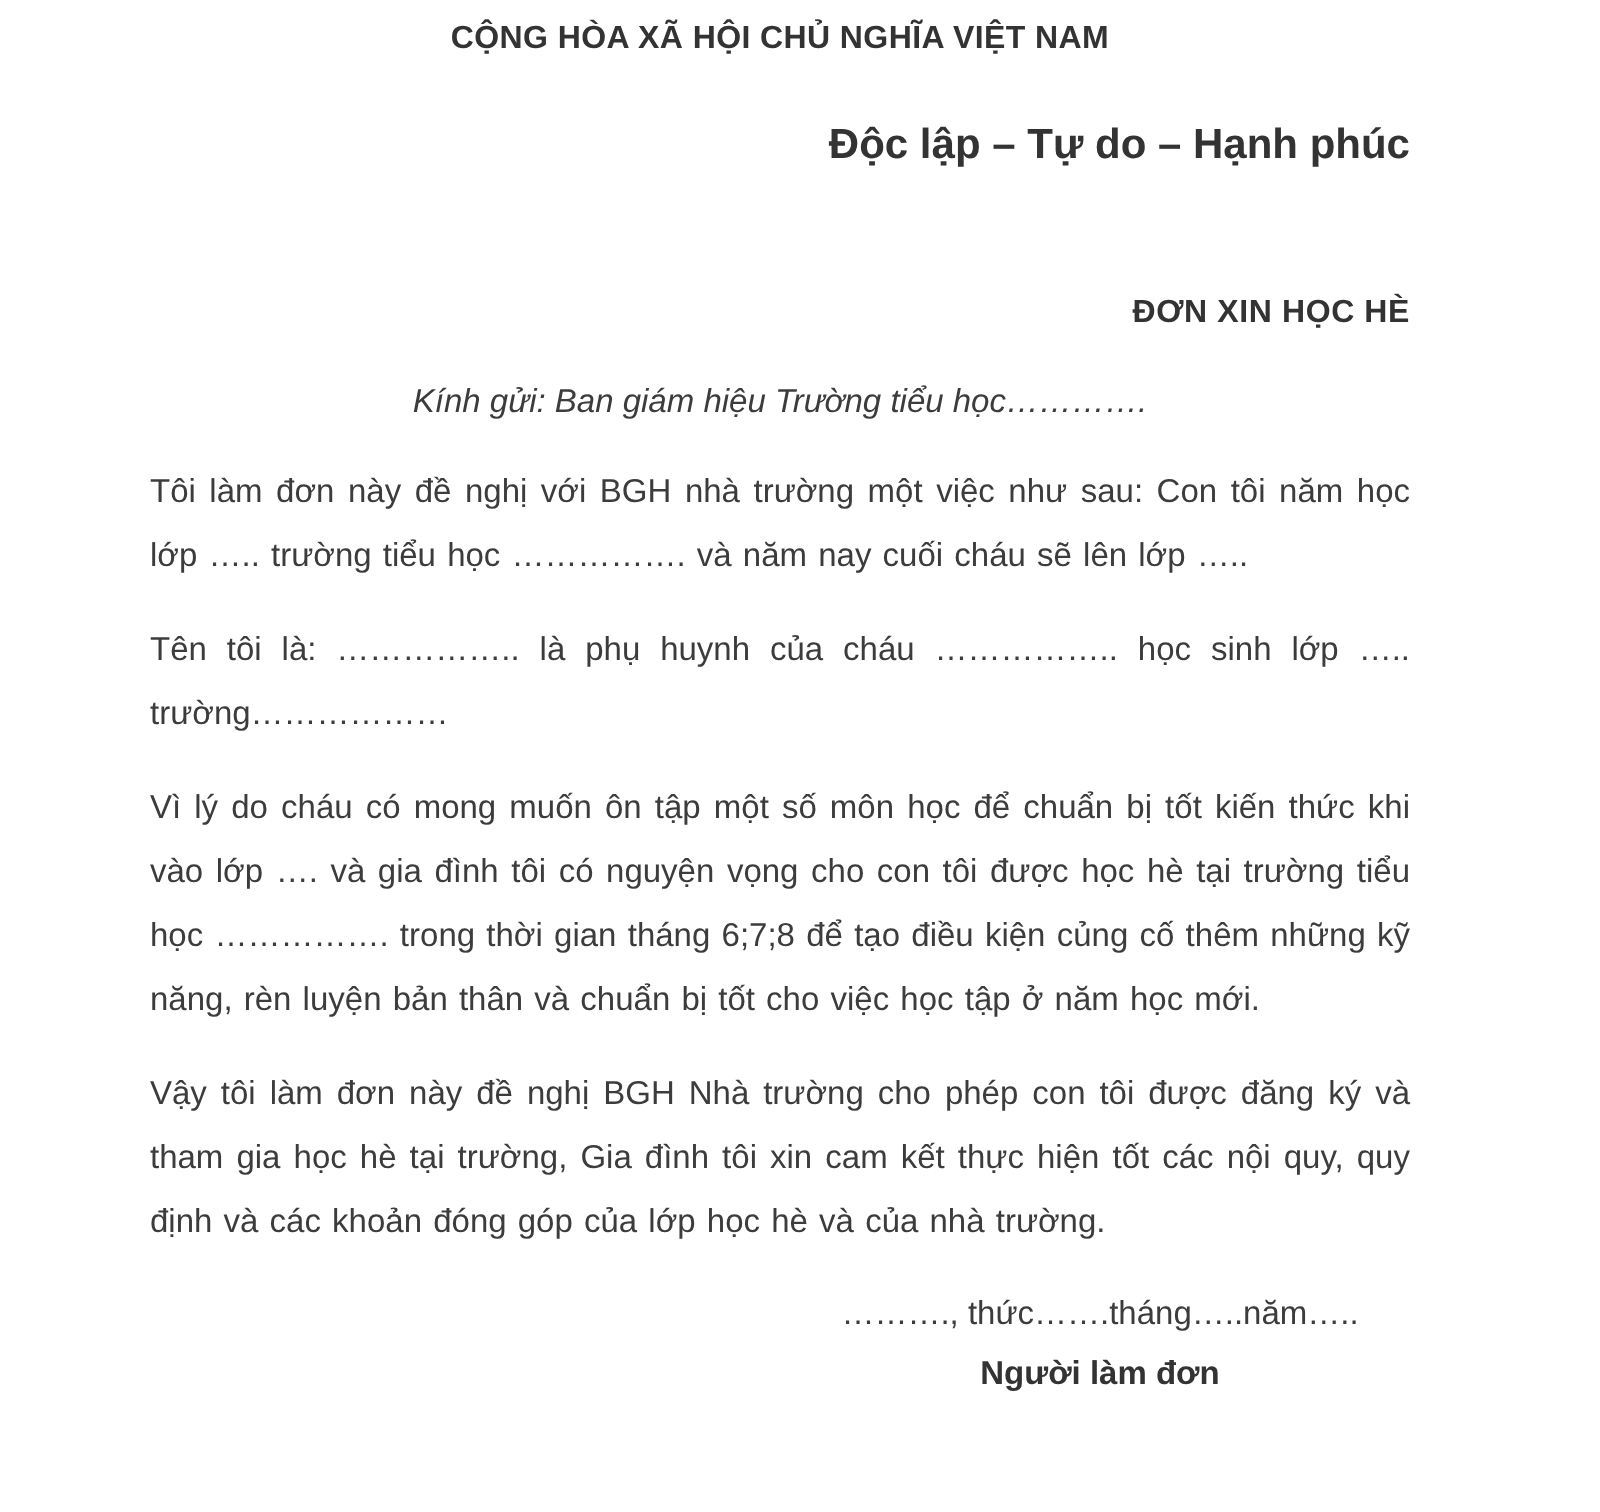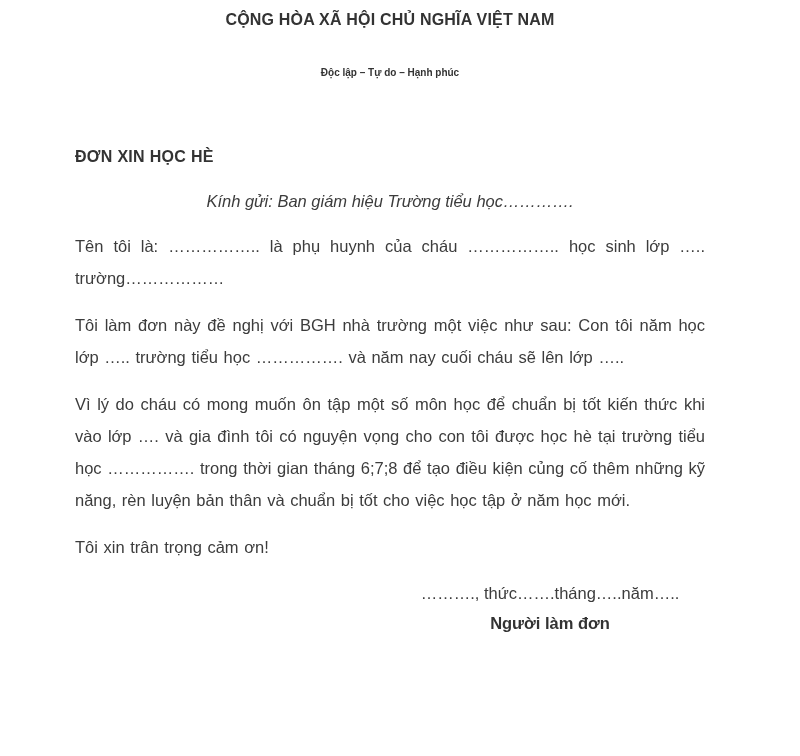--- a/index.html
+++ b/index.html
@@ -21,29 +21,29 @@
   .hdr-national {
     text-align: center;
     font-weight: bold;
     font-size: 16px;
     letter-spacing: 0.2px;
     color: #333333;
     line-height: 20px;
     margin: 2px 0 0 0;
   }
   .hdr-motto {
-    text-align: center;
+    text-align: right;
     font-weight: bold;
-    font-size: 10px;
+    font-size: 21px;
     color: #333333;
     line-height: 20px;
     margin: 33px 0 0 0;
   }
   .doc-title {
-    text-align: left;
+    text-align: right;
     font-weight: bold;
     font-size: 16px;
     letter-spacing: 0.3px;
     color: #333333;
     line-height: 20px;
     margin: 64px 0 0 0;
   }
   .recipient {
     text-align: center;
     font-size: 16.5px;
@@ -93,24 +93,24 @@
 
   <div class="hdr-national">CỘNG HÒA XÃ HỘI CHỦ NGHĨA VIỆT NAM</div>
 
   <div class="hdr-motto">Độc lập – Tự do – Hạnh phúc</div>
 
   <div class="doc-title">ĐƠN XIN HỌC HÈ</div>
 
   <div class="recipient">Kính gửi: Ban giám hiệu Trường tiểu học………….</div>
 
   <div class="body-text">
+    <p>Tôi làm đơn này đề nghị với BGH nhà trường một việc như sau: Con tôi năm học lớp ….. trường tiểu học ……………. và năm nay cuối cháu sẽ lên lớp …..</p>
     <p>Tên tôi là: …………….. là phụ huynh của cháu …………….. học sinh lớp ….. trường………………</p>
-    <p>Tôi làm đơn này đề nghị với BGH nhà trường một việc như sau: Con tôi năm học lớp ….. trường tiểu học ……………. và năm nay cuối cháu sẽ lên lớp …..</p>
     <p>Vì lý do cháu có mong muốn ôn tập một số môn học để chuẩn bị tốt kiến thức khi vào lớp …. và gia đình tôi có nguyện vọng cho con tôi được học hè tại trường tiểu học ……………. trong thời gian tháng 6;7;8 để tạo điều kiện củng cố thêm những kỹ năng, rèn luyện bản thân và chuẩn bị tốt cho việc học tập ở năm học mới.</p>
-    <p class="closing">Tôi xin trân trọng cảm ơn!</p>
+    <p>Vậy tôi làm đơn này đề nghị BGH Nhà trường cho phép con tôi được đăng ký và tham gia học hè tại trường, Gia đình tôi xin cam kết thực hiện tốt các nội quy, quy định và các khoản đóng góp của lớp học hè và của nhà trường.</p>
   </div>
 
   <div class="signature-block">
     <p class="sig-date">………., thức…….tháng…..năm…..</p>
     <p class="sig-role">Người làm đơn</p>
 
   </div>
 
 </div>
 

